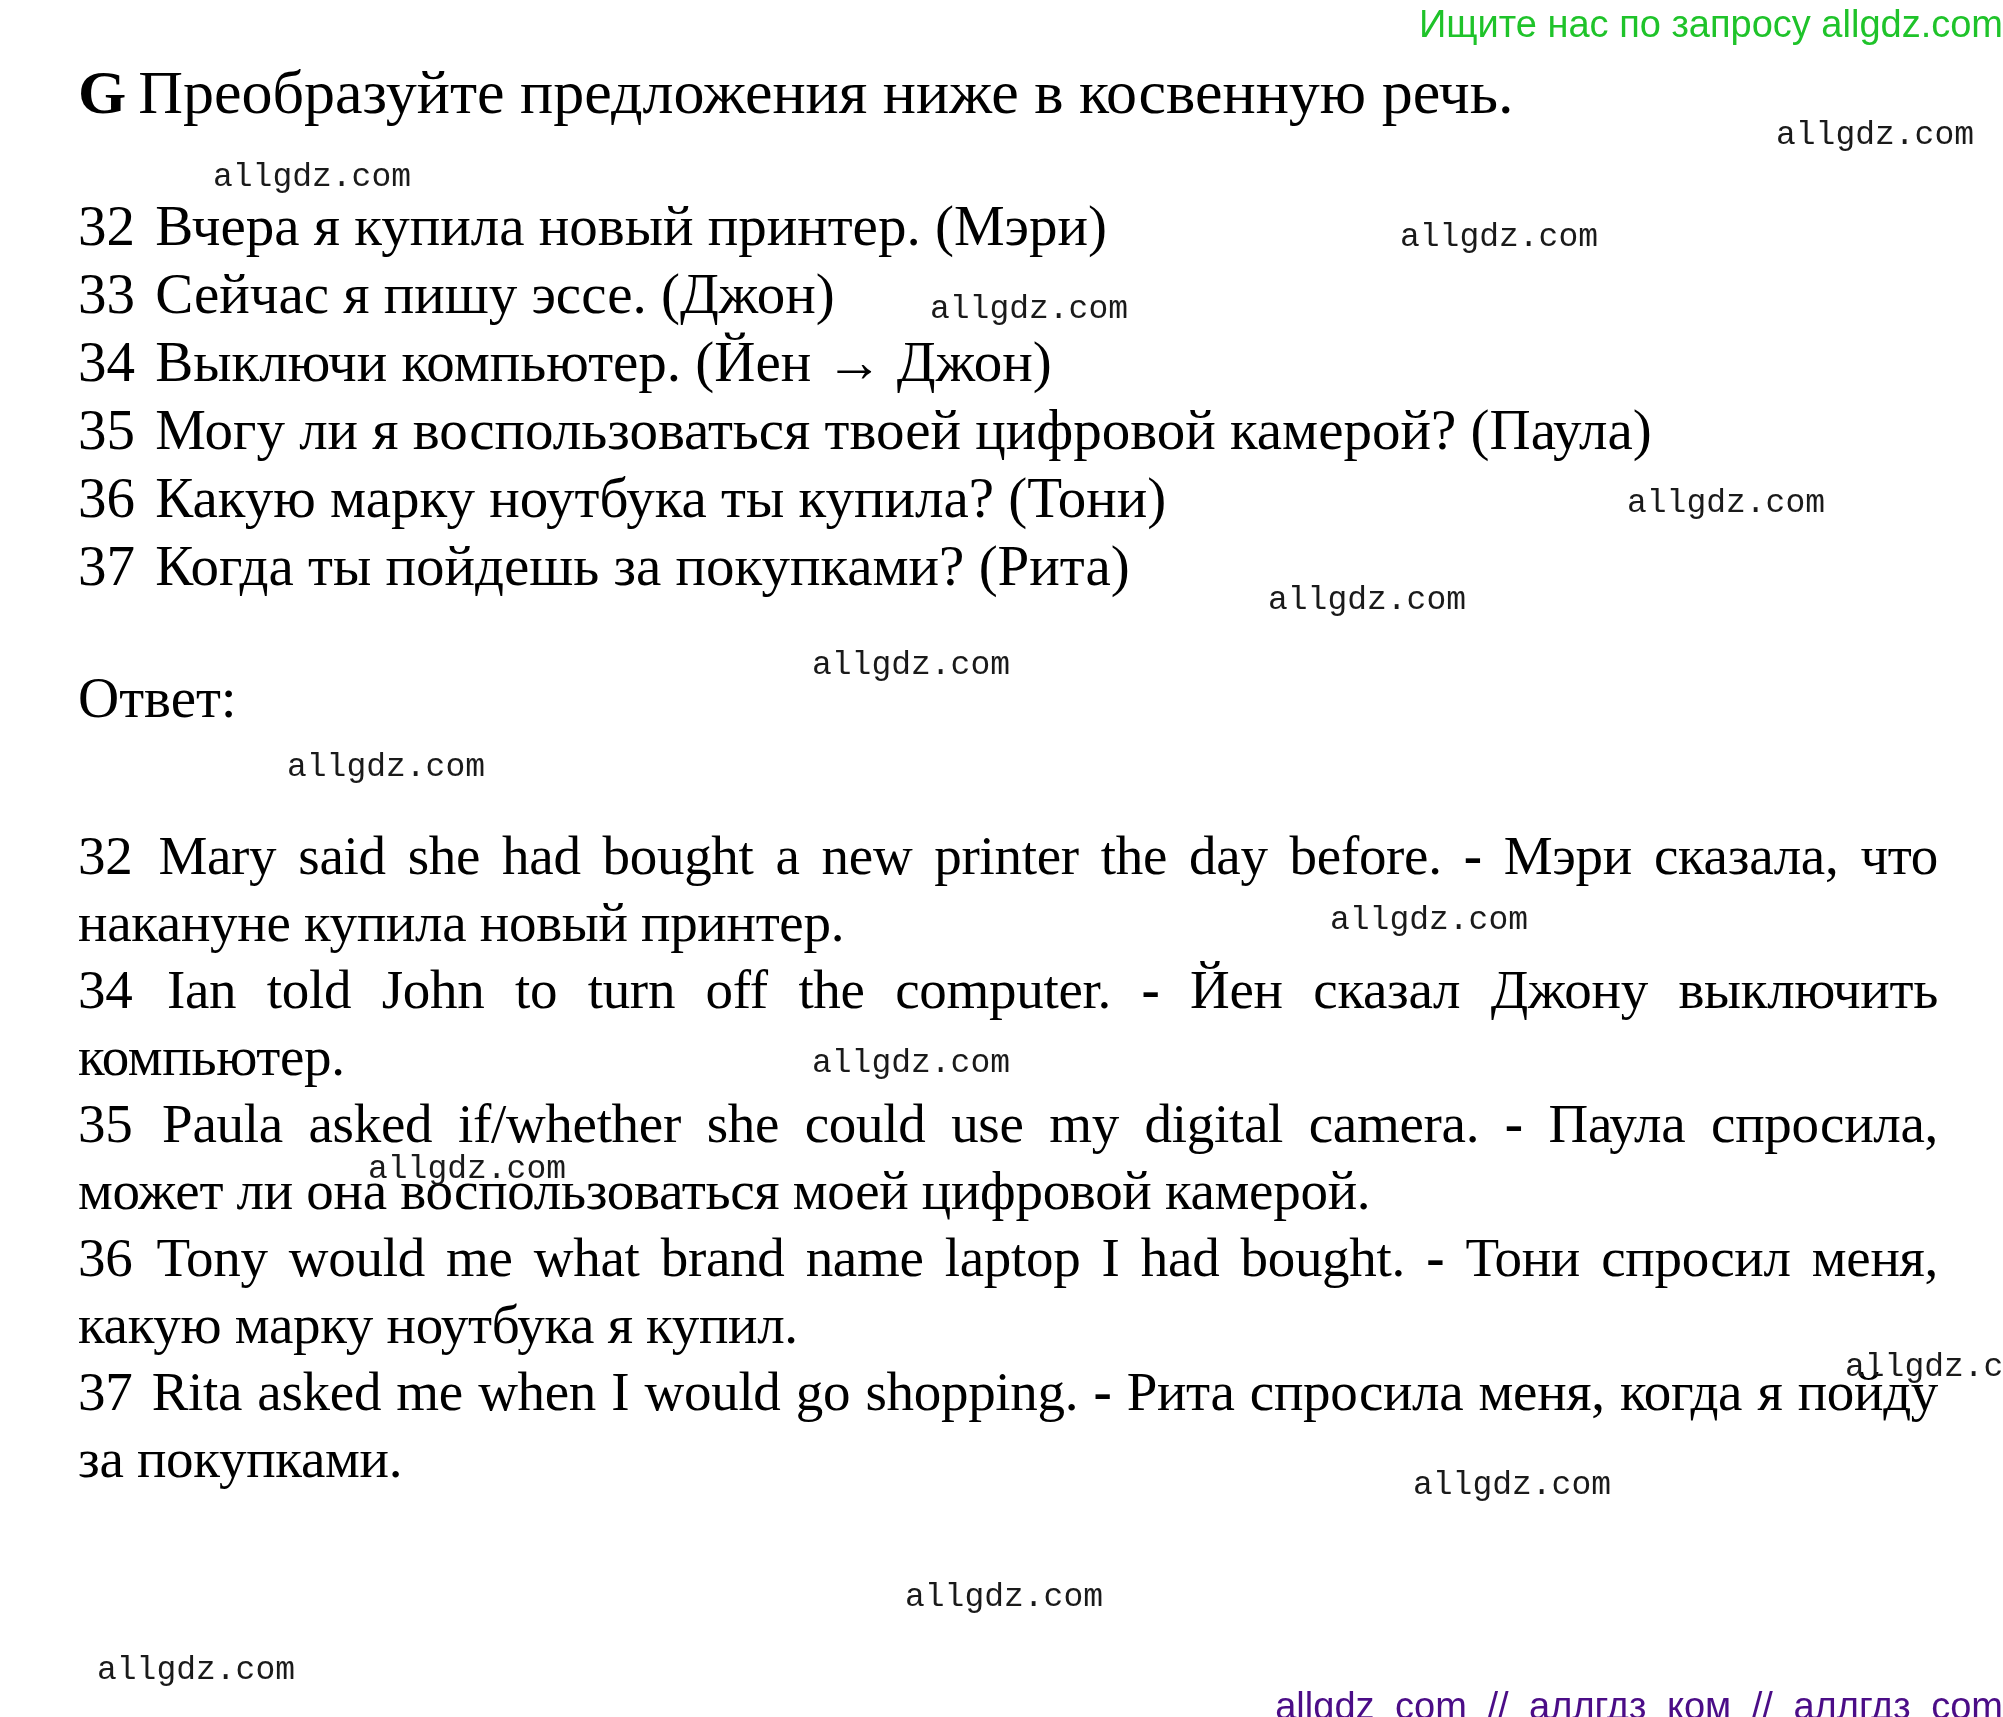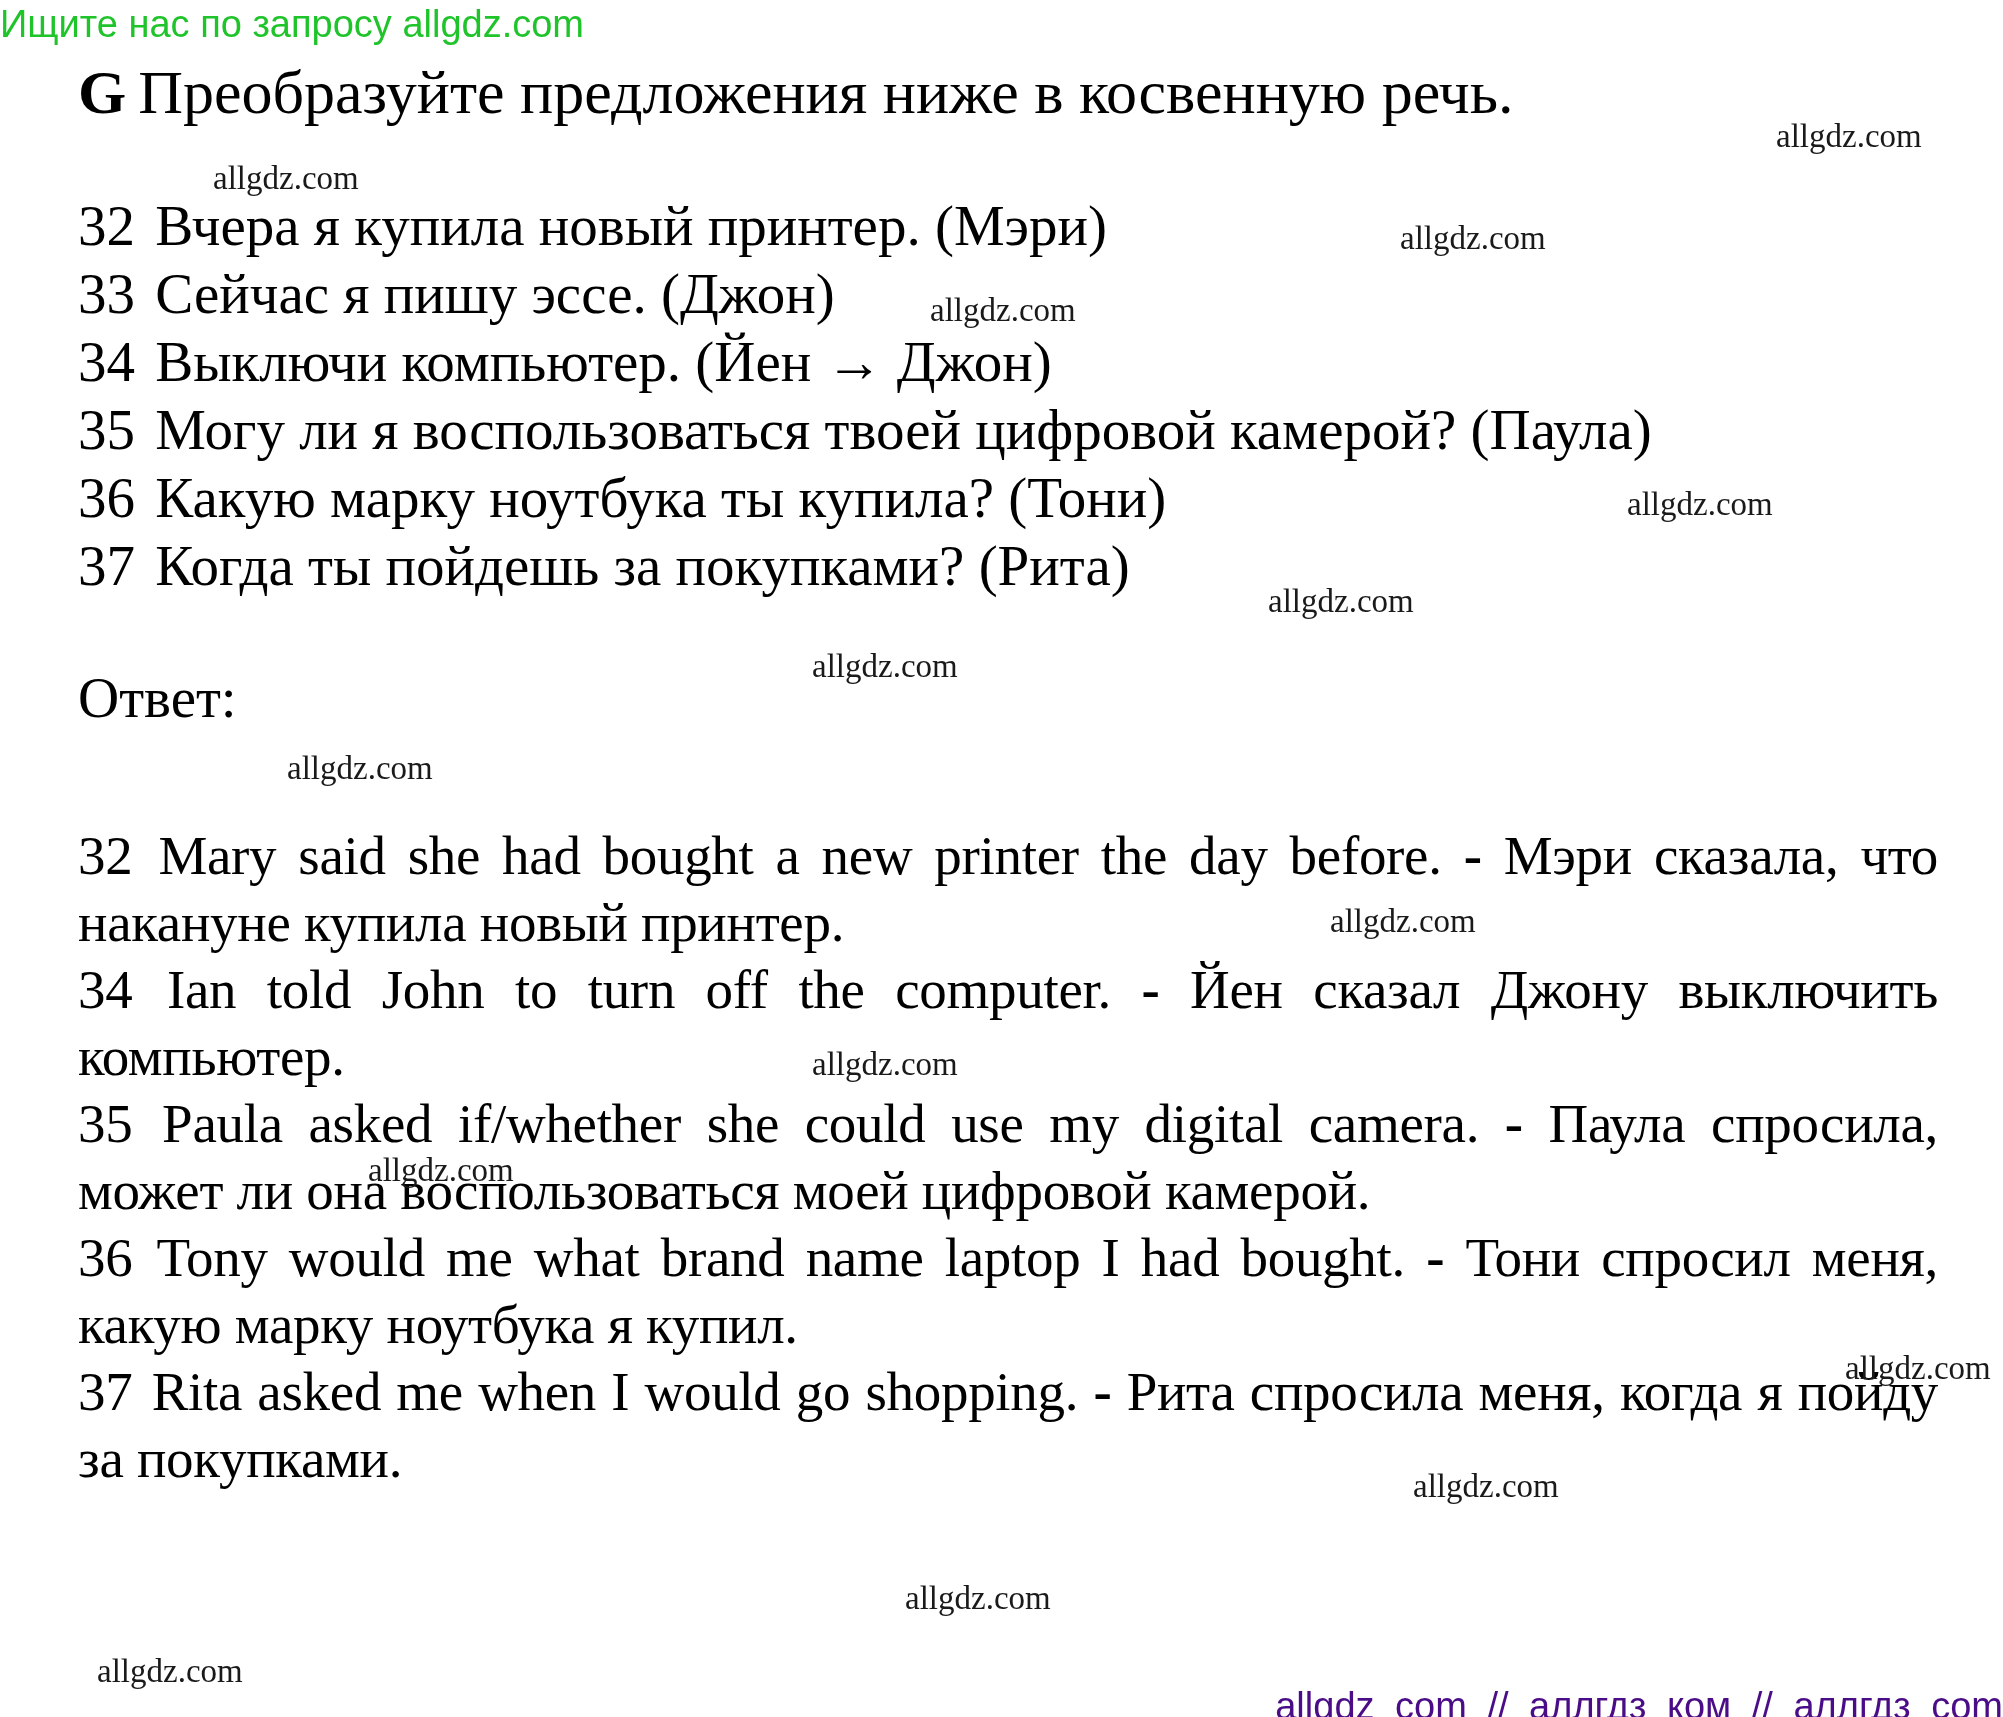--- a/index.html
+++ b/index.html
@@ -6,21 +6,21 @@
   body{
     position:relative;
     width:2003px;height:1717px;
     background:#ffffff;
     overflow:hidden;
     font-family:"Liberation Serif",serif;
     color:#000;
   }
   .banner{
     position:absolute;top:2px;left:0;width:100%;
-    text-align:left;
+    text-align:right;
     font-family:"Liberation Sans",sans-serif;
     font-size:38px;line-height:44px;
   }
   .heading{
     position:absolute;left:78px;top:58px;
     font-size:62px;line-height:68px;white-space:nowrap;
   }
   .heading .letter{font-weight:bold;margin-right:12px}
   .tasks{position:absolute;left:78px;top:192px}
   .task{margin:0;font-size:57px;line-height:68px;white-space:nowrap}
@@ -33,21 +33,21 @@
   .answer{
     margin:0;
     font-size:55px;line-height:67px;
     text-align:justify;
     letter-spacing:-0.3px;
   }
   .answer .num{margin-right:4px}
   .answer .sep{font-weight:bold}
   .wm{
     position:absolute;
-    font-family:Liberation Serif, serif;
+    font-family:Liberation Mono, monospace;
     font-size:33px;line-height:36px;
     color:#1a1a1a;white-space:nowrap;
   }
   .footer{
     position:absolute;left:0;top:1664px;width:100%;
     text-align:right;
     font-family:"Liberation Sans",sans-serif;
     font-size:38px;line-height:44px;
     word-spacing:10px;
     margin-top:20px;

